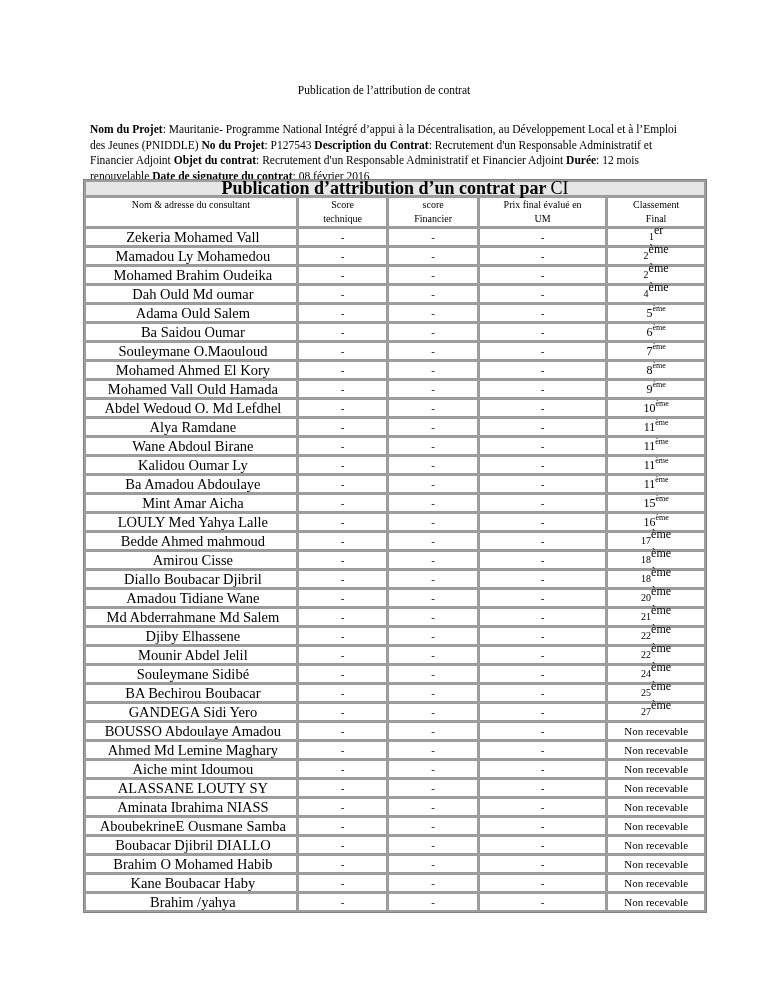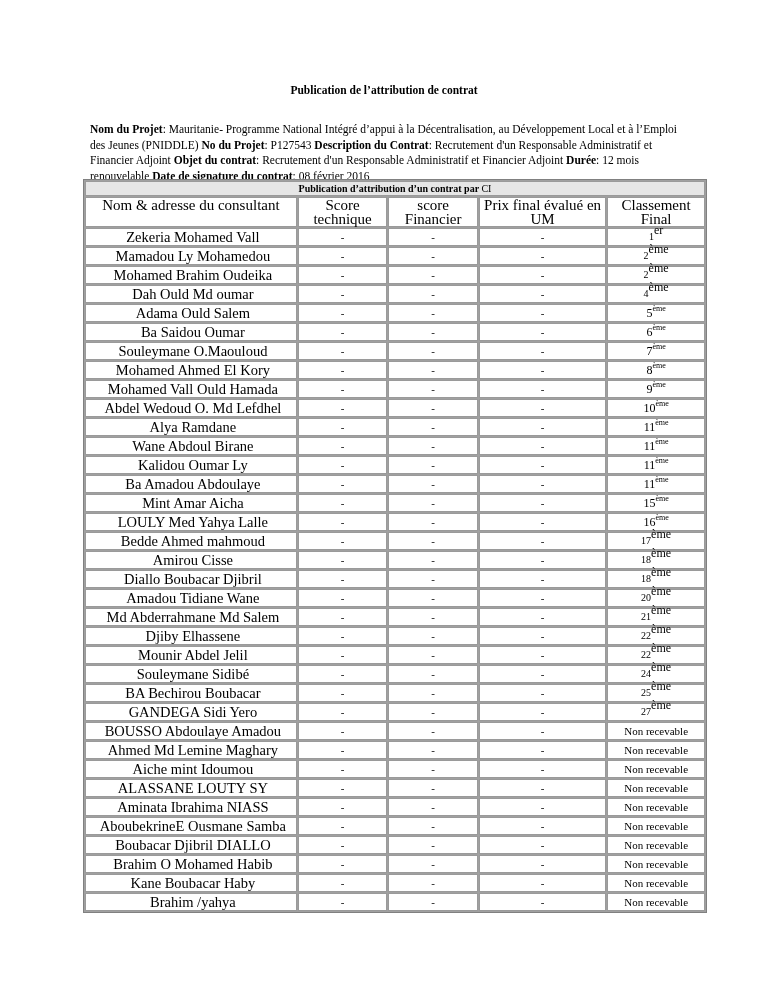--- a/index.html
+++ b/index.html
@@ -1,24 +1,24 @@
 <!DOCTYPE html>
 <html><head>
 <meta charset="utf-8">
 <style>
   html, body { margin: 0; padding: 0; background: #ffffff; }
   body { width: 768px; height: 994px; position: relative; font-family: "Liberation Serif", "DejaVu Serif", serif; color: #000; }
-  .page-title { position: absolute; top: 84px; left: 0; width: 768px; text-align: center; font-weight: bold; font-size: 11.5px; }
+  .page-title { position: absolute; top: 84px; left: 0; width: 768px; text-align: center; font-weight: normal; font-size: 11.5px; }
   .intro { position: absolute; top: 122px; left: 90px; width: 600px; font-size: 11.5px; line-height: 15.5px; }
   .intro b { font-weight: bold; }
   table.award { position: absolute; top: 179px; left: 83px; width: 624px; border-collapse: separate; border-spacing: 1px; border: 1px solid #808080; background: #a0a0a0; }
   table.award td, table.award th { background: #ffffff; padding: 0; text-align: center; font-weight: normal; border: 1px solid #9a9a9a; }
-  .caption-cell { background: #e6e6e6 !important; font-weight: bold !important; font-size: 10px; height: 13px; line-height: 13px; margin-top: 24px; }
+  .caption-cell { background: #e6e6e6 !important; font-weight: bold !important; font-size: 18px; height: 13px; line-height: 13px; margin-top: 24px; }
   .caption-cell .ci { font-weight: normal; }
-  .head-cell { font-size: 15px; line-height: 14px; vertical-align: top; height: 28px; }
+  .head-cell { font-size: 10px; line-height: 14px; vertical-align: top; height: 28px; }
   .name-cell { text-align: left; font-size: 14.5px; padding-left: 4px !important; height: 16px; line-height: 16px; white-space: nowrap; }
   .dash-cell { font-size: 11px; line-height: 16px; }
   .rank-cell { font-size: 12px; line-height: 16px; }
   .rank-cell sup { font-size: 8px; vertical-align: 6px; line-height: 0; }
   .rank-cell.small { font-size: 10px; }
   .rank-cell.small sup { font-size: 12px; }
   .rank-cell.nr { font-size: 11px; }
   col.c1 { width: 208px; } col.c2 { width: 88px; } col.c3 { width: 88px; } col.c4 { width: 125px; } col.c5 { width: 96px; }
 </style>
 </head>

